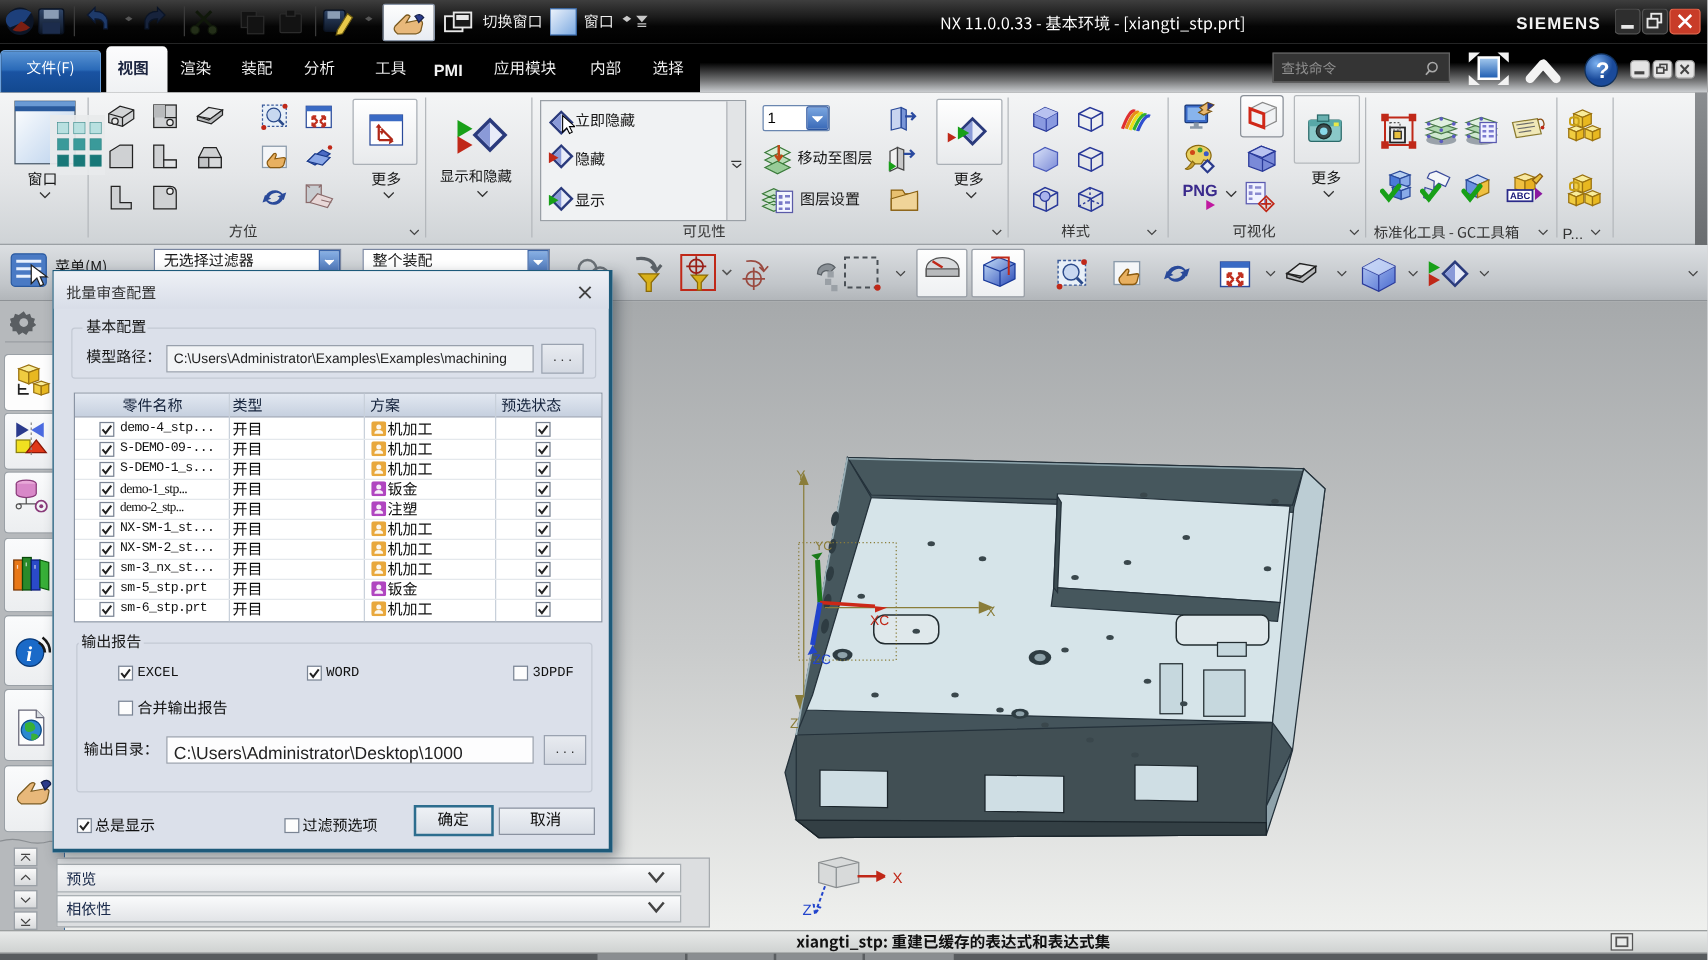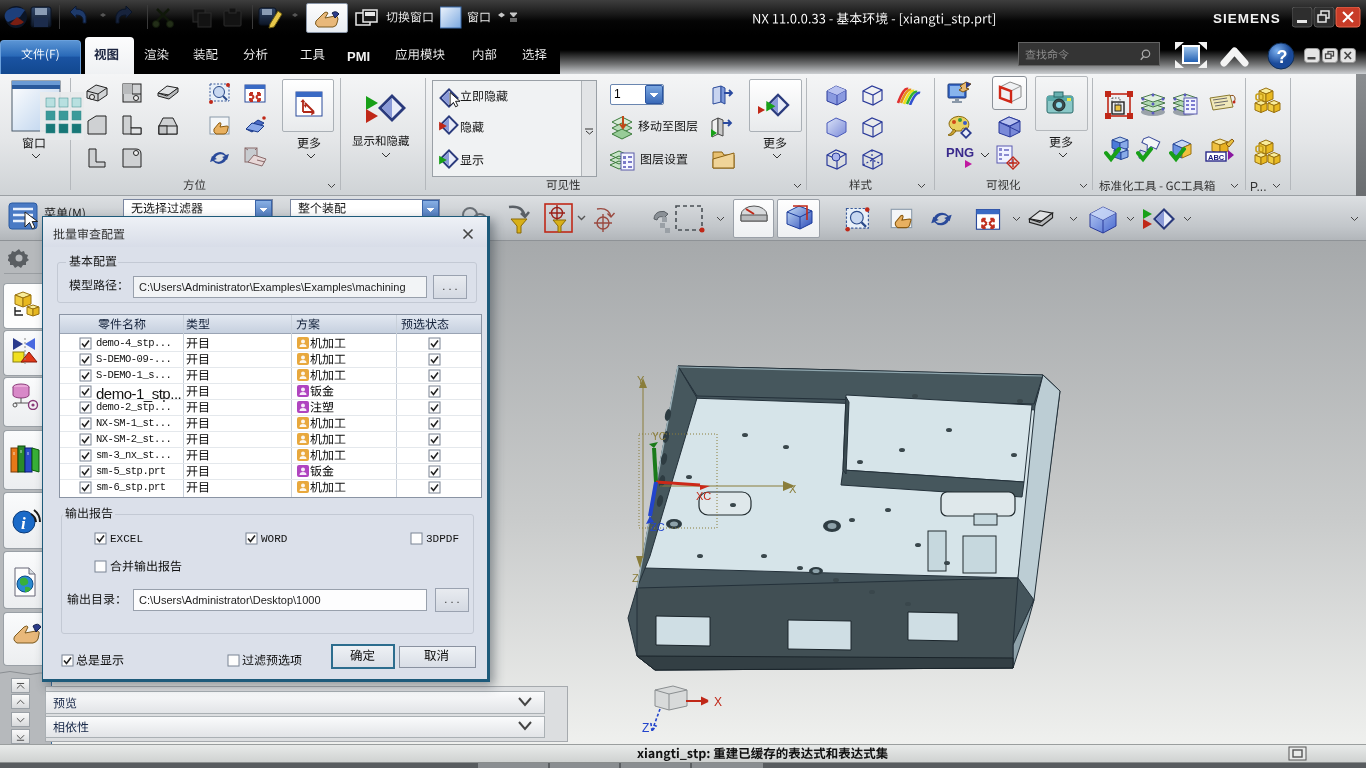--- a/index.html
+++ b/index.html
@@ -1381,21 +1381,21 @@
       </div>
 <svg class="a" style="left:385px;top:152px" width="13" height="13" viewBox="0 0 13 13">
         <rect x="1" y="1" width="11" height="11" fill="#fdfdfd" stroke="#7a8494"></rect>
         <path d="M3 6.5 l2.5 3 4.5 -6" fill="none" stroke="#222" stroke-width="1.6"></path>
       </svg>
 <div class="a" style="left:17px;top:166px;width:421px;height:1px;background:#e4e8ec"></div>
 <svg class="a" style="left:36px;top:168px" width="13" height="13" viewBox="0 0 13 13">
         <rect x="1" y="1" width="11" height="11" fill="#fdfdfd" stroke="#7a8494"></rect>
         <path d="M3 6.5 l2.5 3 4.5 -6" fill="none" stroke="#222" stroke-width="1.6"></path>
       </svg>
-<div class="a" style="left:53px;top:168px;font-family:Liberation Sans, sans-serif;font-size:15px;color:#111;letter-spacing:-0.5px">demo-1_stp...</div>
+<div class="a" style="left:53px;top:168px;font-family:Liberation Serif, serif;font-size:11px;color:#111;letter-spacing:-0.5px">demo-1_stp...</div>
 <div style="position:absolute;left:143px;top:168px">
         <svg width="24.0" height="12.0" viewBox="0 0 2000 1000" style="display:block;overflow:visible" fill="#111">
           <path transform="translate(0,880) scale(1,-1)" d="M649 703V418H369V461V703ZM52 418V346H288C274 209 223 75 54 -28C74 -41 101 -66 114 -84C299 33 351 189 365 346H649V-81H726V346H949V418H726V703H918V775H89V703H293V461L292 418Z"></path>
           <path transform="translate(1000,880) scale(1,-1)" d="M233 470H759V305H233ZM233 542V704H759V542ZM233 233H759V67H233ZM158 778V-74H233V-6H759V-74H837V778Z"></path>
         </svg>
       </div>
 <svg class="a" style="left:254px;top:168px" width="12" height="12">
         <rect width="12" height="12" rx="2" fill="#b045c0"></rect>
         <circle cx="6" cy="4.5" r="2" fill="#fff" opacity="0.9"></circle>
         <path d="M2.5 10 a3.5 3 0 0 1 7 0Z" fill="#fff" opacity="0.9"></path>
@@ -1408,21 +1408,21 @@
       </div>
 <svg class="a" style="left:385px;top:168px" width="13" height="13" viewBox="0 0 13 13">
         <rect x="1" y="1" width="11" height="11" fill="#fdfdfd" stroke="#7a8494"></rect>
         <path d="M3 6.5 l2.5 3 4.5 -6" fill="none" stroke="#222" stroke-width="1.6"></path>
       </svg>
 <div class="a" style="left:17px;top:182px;width:421px;height:1px;background:#e4e8ec"></div>
 <svg class="a" style="left:36px;top:184px" width="13" height="13" viewBox="0 0 13 13">
         <rect x="1" y="1" width="11" height="11" fill="#fdfdfd" stroke="#7a8494"></rect>
         <path d="M3 6.5 l2.5 3 4.5 -6" fill="none" stroke="#222" stroke-width="1.6"></path>
       </svg>
-<div class="a" style="left:53px;top:184px;font-family:Liberation Mono, monospace;font-size:10.5px;color:#111;letter-spacing:-0.5px">demo-2_stp...</div>
+<div class="a" style="left:53px;top:184px;font-family:Liberation Serif, serif;font-size:10.5px;color:#111;letter-spacing:-0.5px">demo-2_stp...</div>
 <div style="position:absolute;left:143px;top:184px">
         <svg width="24.0" height="12.0" viewBox="0 0 2000 1000" style="display:block;overflow:visible" fill="#111">
           <path transform="translate(0,880) scale(1,-1)" d="M649 703V418H369V461V703ZM52 418V346H288C274 209 223 75 54 -28C74 -41 101 -66 114 -84C299 33 351 189 365 346H649V-81H726V346H949V418H726V703H918V775H89V703H293V461L292 418Z"></path>
           <path transform="translate(1000,880) scale(1,-1)" d="M233 470H759V305H233ZM233 542V704H759V542ZM233 233H759V67H233ZM158 778V-74H233V-6H759V-74H837V778Z"></path>
         </svg>
       </div>
 <svg class="a" style="left:254px;top:184px" width="12" height="12">
         <rect width="12" height="12" rx="2" fill="#b045c0"></rect>
         <circle cx="6" cy="4.5" r="2" fill="#fff" opacity="0.9"></circle>
         <path d="M2.5 10 a3.5 3 0 0 1 7 0Z" fill="#fff" opacity="0.9"></path>
@@ -1616,21 +1616,21 @@
 <div style="position:absolute;left:24px;top:376px">
         <svg width="60.0" height="12.0" viewBox="0 0 5000 1000" style="display:block;overflow:visible" fill="#1a1a1a">
           <path transform="translate(0,880) scale(1,-1)" d="M734 447V85H793V447ZM861 484V5C861 -6 857 -9 846 -10C833 -10 793 -10 747 -9C757 -27 765 -54 767 -71C826 -71 866 -70 890 -60C915 -49 922 -31 922 5V484ZM71 330C79 338 108 344 140 344H219V206C152 190 90 176 42 167L59 96L219 137V-79H285V154L368 176L362 239L285 221V344H365V413H285V565H219V413H132C158 483 183 566 203 652H367V720H217C225 756 231 792 236 827L166 839C162 800 157 759 150 720H47V652H137C119 569 100 501 91 475C77 430 65 398 48 393C56 376 67 344 71 330ZM659 843C593 738 469 639 348 583C366 568 386 545 397 527C424 541 451 557 477 574V532H847V581C872 566 899 551 926 537C935 557 956 581 974 596C869 641 774 698 698 783L720 816ZM506 594C562 635 615 683 659 734C710 678 765 633 826 594ZM614 406V327H477V406ZM415 466V-76H477V130H614V-1C614 -10 612 -12 604 -13C594 -13 568 -13 537 -12C546 -30 554 -57 556 -74C599 -74 630 -74 651 -63C672 -52 677 -33 677 -1V466ZM477 269H614V187H477Z"></path>
           <path transform="translate(1000,880) scale(1,-1)" d="M104 341V-21H814V-78H895V341H814V54H539V404H855V750H774V477H539V839H457V477H228V749H150V404H457V54H187V341Z"></path>
           <path transform="translate(2000,880) scale(1,-1)" d="M233 470H759V305H233ZM233 542V704H759V542ZM233 233H759V67H233ZM158 778V-74H233V-6H759V-74H837V778Z"></path>
           <path transform="translate(3000,880) scale(1,-1)" d="M134 317C199 281 278 224 316 186L369 238C329 276 248 329 185 363ZM134 784V715H740L736 623H164V554H732L726 462H67V395H461V212C316 152 165 91 68 54L108 -13C206 29 337 85 461 140V2C461 -12 456 -16 440 -17C424 -18 368 -18 309 -16C319 -35 331 -63 335 -82C413 -82 464 -82 495 -71C527 -60 537 -42 537 1V236C623 106 748 9 904 -40C914 -20 937 9 953 25C845 54 751 107 675 177C739 216 814 272 874 323L810 370C765 325 691 266 629 224C592 266 561 314 537 365V395H940V462H804C813 565 820 688 822 784L763 788L750 784Z"></path>
           <path transform="translate(4000,880) scale(1,-1)" d="M250 486C290 486 326 515 326 560C326 606 290 636 250 636C210 636 174 606 174 560C174 515 210 486 250 486ZM250 -4C290 -4 326 26 326 71C326 117 290 146 250 146C210 146 174 117 174 71C174 26 210 -4 250 -4Z"></path>
         </svg>
       </div>
 <div class="a" style="left:90px;top:372px;width:294px;height:22px;background:#fdfdfe;border:1px solid #98a0ac"></div>
-<div class="a" style="left:96px;top:377px;font-size:11px;color:#222;white-space:nowrap">C:\Users\Administrator\Desktop\1000</div>
+<div class="a" style="left:96px;top:377px;font-size:14px;color:#222;white-space:nowrap">C:\Users\Administrator\Desktop\1000</div>
 <div class="a" style="left:392px;top:371px;width:34px;height:24px;background:linear-gradient(#e8ebf0,#d4d9e2);border:1px solid #9aa2b0;font-size:11px;color:#333;text-align:center;line-height:20px">. . .</div>
 <svg class="a" style="left:18px;top:437px" width="13" height="13" viewBox="0 0 13 13">
         <rect x="1" y="1" width="11" height="11" fill="#fdfdfd" stroke="#7a8494"></rect>
         <path d="M3 6.5 l2.5 3 4.5 -6" fill="none" stroke="#222" stroke-width="1.6"></path>
       </svg>
 <div style="position:absolute;left:33px;top:437px">
         <svg width="48.0" height="12.0" viewBox="0 0 4000 1000" style="display:block;overflow:visible" fill="#111">
           <path transform="translate(0,880) scale(1,-1)" d="M759 214C816 145 875 52 897 -10L958 28C936 91 875 180 816 247ZM412 269C478 224 554 153 591 104L647 152C609 199 532 267 465 311ZM281 241V34C281 -47 312 -69 431 -69C455 -69 630 -69 656 -69C748 -69 773 -41 784 74C762 78 730 90 713 101C707 13 700 -1 650 -1C611 -1 464 -1 435 -1C371 -1 360 5 360 35V241ZM137 225C119 148 84 60 43 9L112 -24C157 36 190 130 208 212ZM265 567H737V391H265ZM186 638V319H820V638H657C692 689 729 751 761 808L684 839C658 779 614 696 575 638H370L429 668C411 715 365 784 321 836L257 806C299 755 341 685 358 638Z"></path>
           <path transform="translate(1000,880) scale(1,-1)" d="M236 607H757V525H236ZM236 742H757V661H236ZM164 799V468H833V799ZM231 299C205 153 141 40 35 -29C52 -40 81 -68 92 -81C158 -34 210 30 248 109C330 -29 459 -60 661 -60H935C939 -39 951 -6 963 12C911 11 702 10 664 11C622 11 582 12 546 16V154H878V220H546V332H943V399H59V332H471V29C384 51 320 98 281 190C291 221 299 254 306 289Z"></path>
           <path transform="translate(2000,880) scale(1,-1)" d="M244 570H757V466H244ZM244 731H757V628H244ZM171 791V405H833V791ZM820 330C787 266 727 180 682 126L740 97C786 151 842 230 885 300ZM124 297C165 233 213 145 236 93L297 123C275 174 224 260 183 322ZM571 365V39H423V365H352V39H40V-33H960V39H643V365Z"></path>

